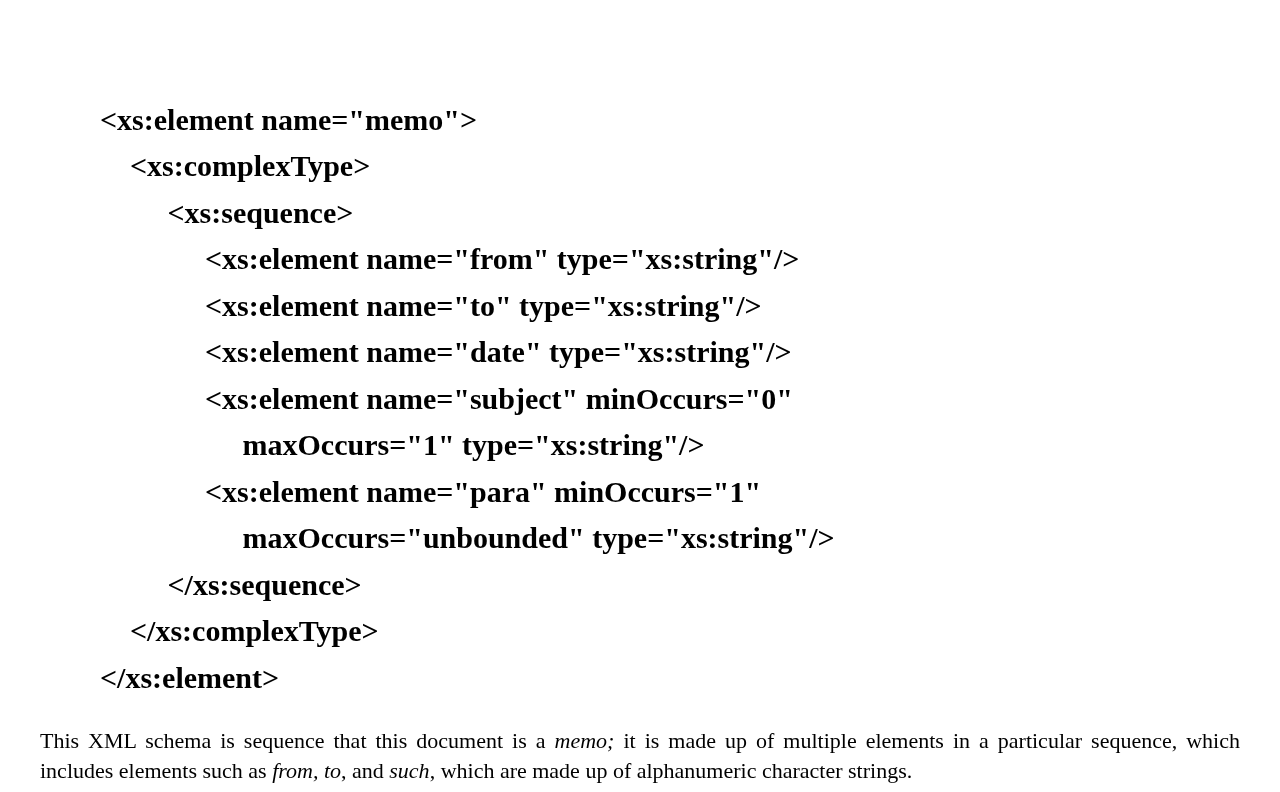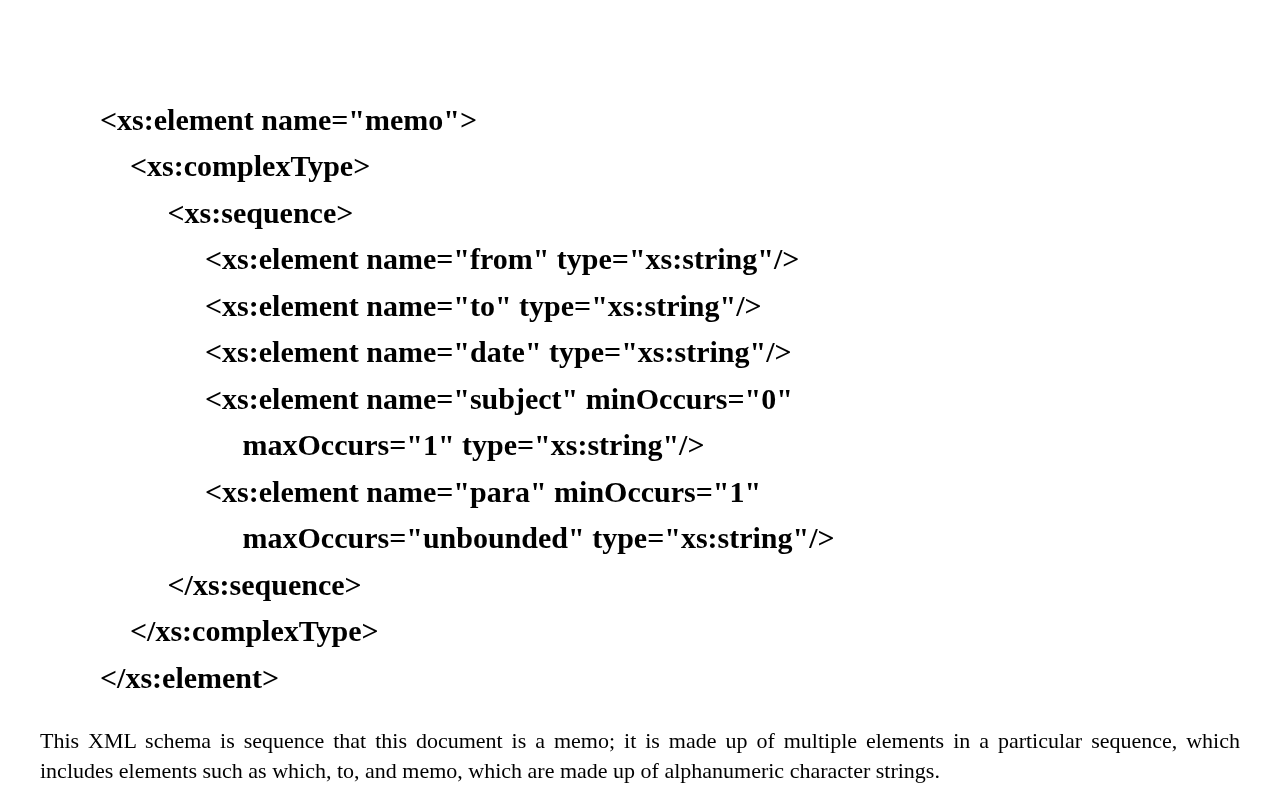--- a/index.html
+++ b/index.html
@@ -23,20 +23,21 @@
     .paragraph {
       font-family: Georgia, 'Times New Roman', Times, serif;
       font-size: 22px;
       line-height: 1.35;
       text-align: justify;
       text-justify: inter-word;
       margin-left: -60px;
       margin-right: -60px;
     }
     .italic {
+      font-style: italic;
     }
   </style>
 </head>
 <body>
 
 <div class="code-block">
 <span>&lt;xs:element name="memo"&gt;</span>
 <span>    &lt;xs:complexType&gt;</span>
 <span>         &lt;xs:sequence&gt;</span>
 <span>              &lt;xs:element name="from" type="xs:string"/&gt;</span>
@@ -44,13 +45,13 @@
 <span>              &lt;xs:element name="date" type="xs:string"/&gt;</span>
 <span>              &lt;xs:element name="subject" minOccurs="0"</span>
 <span>                   maxOccurs="1" type="xs:string"/&gt;</span>
 <span>              &lt;xs:element name="para" minOccurs="1"</span>
 <span>                   maxOccurs="unbounded" type="xs:string"/&gt;</span>
 <span>         &lt;/xs:sequence&gt;</span>
 <span>    &lt;/xs:complexType&gt;</span>
 <span>&lt;/xs:element&gt;</span>
 </div>
 
-<div class="paragraph"><span>This XML schema is sequence that this document is a </span><span class="italic">memo;</span><span> it is made up of multiple elements in a particular sequence, which includes elements such as </span><span class="italic">which, to</span><span>, and </span><span class="italic">memo</span><span>, which are made up of alphanumeric character strings.</span></div>
+<div class="paragraph"><span>This XML schema is sequence that this document is a </span><span class="italic">memo;</span><span> it is made up of multiple elements in a particular sequence, which includes elements such as </span><span class="italic">from, to</span><span>, and </span><span class="italic">such</span><span>, which are made up of alphanumeric character strings.</span></div>
 
 </body></html>

